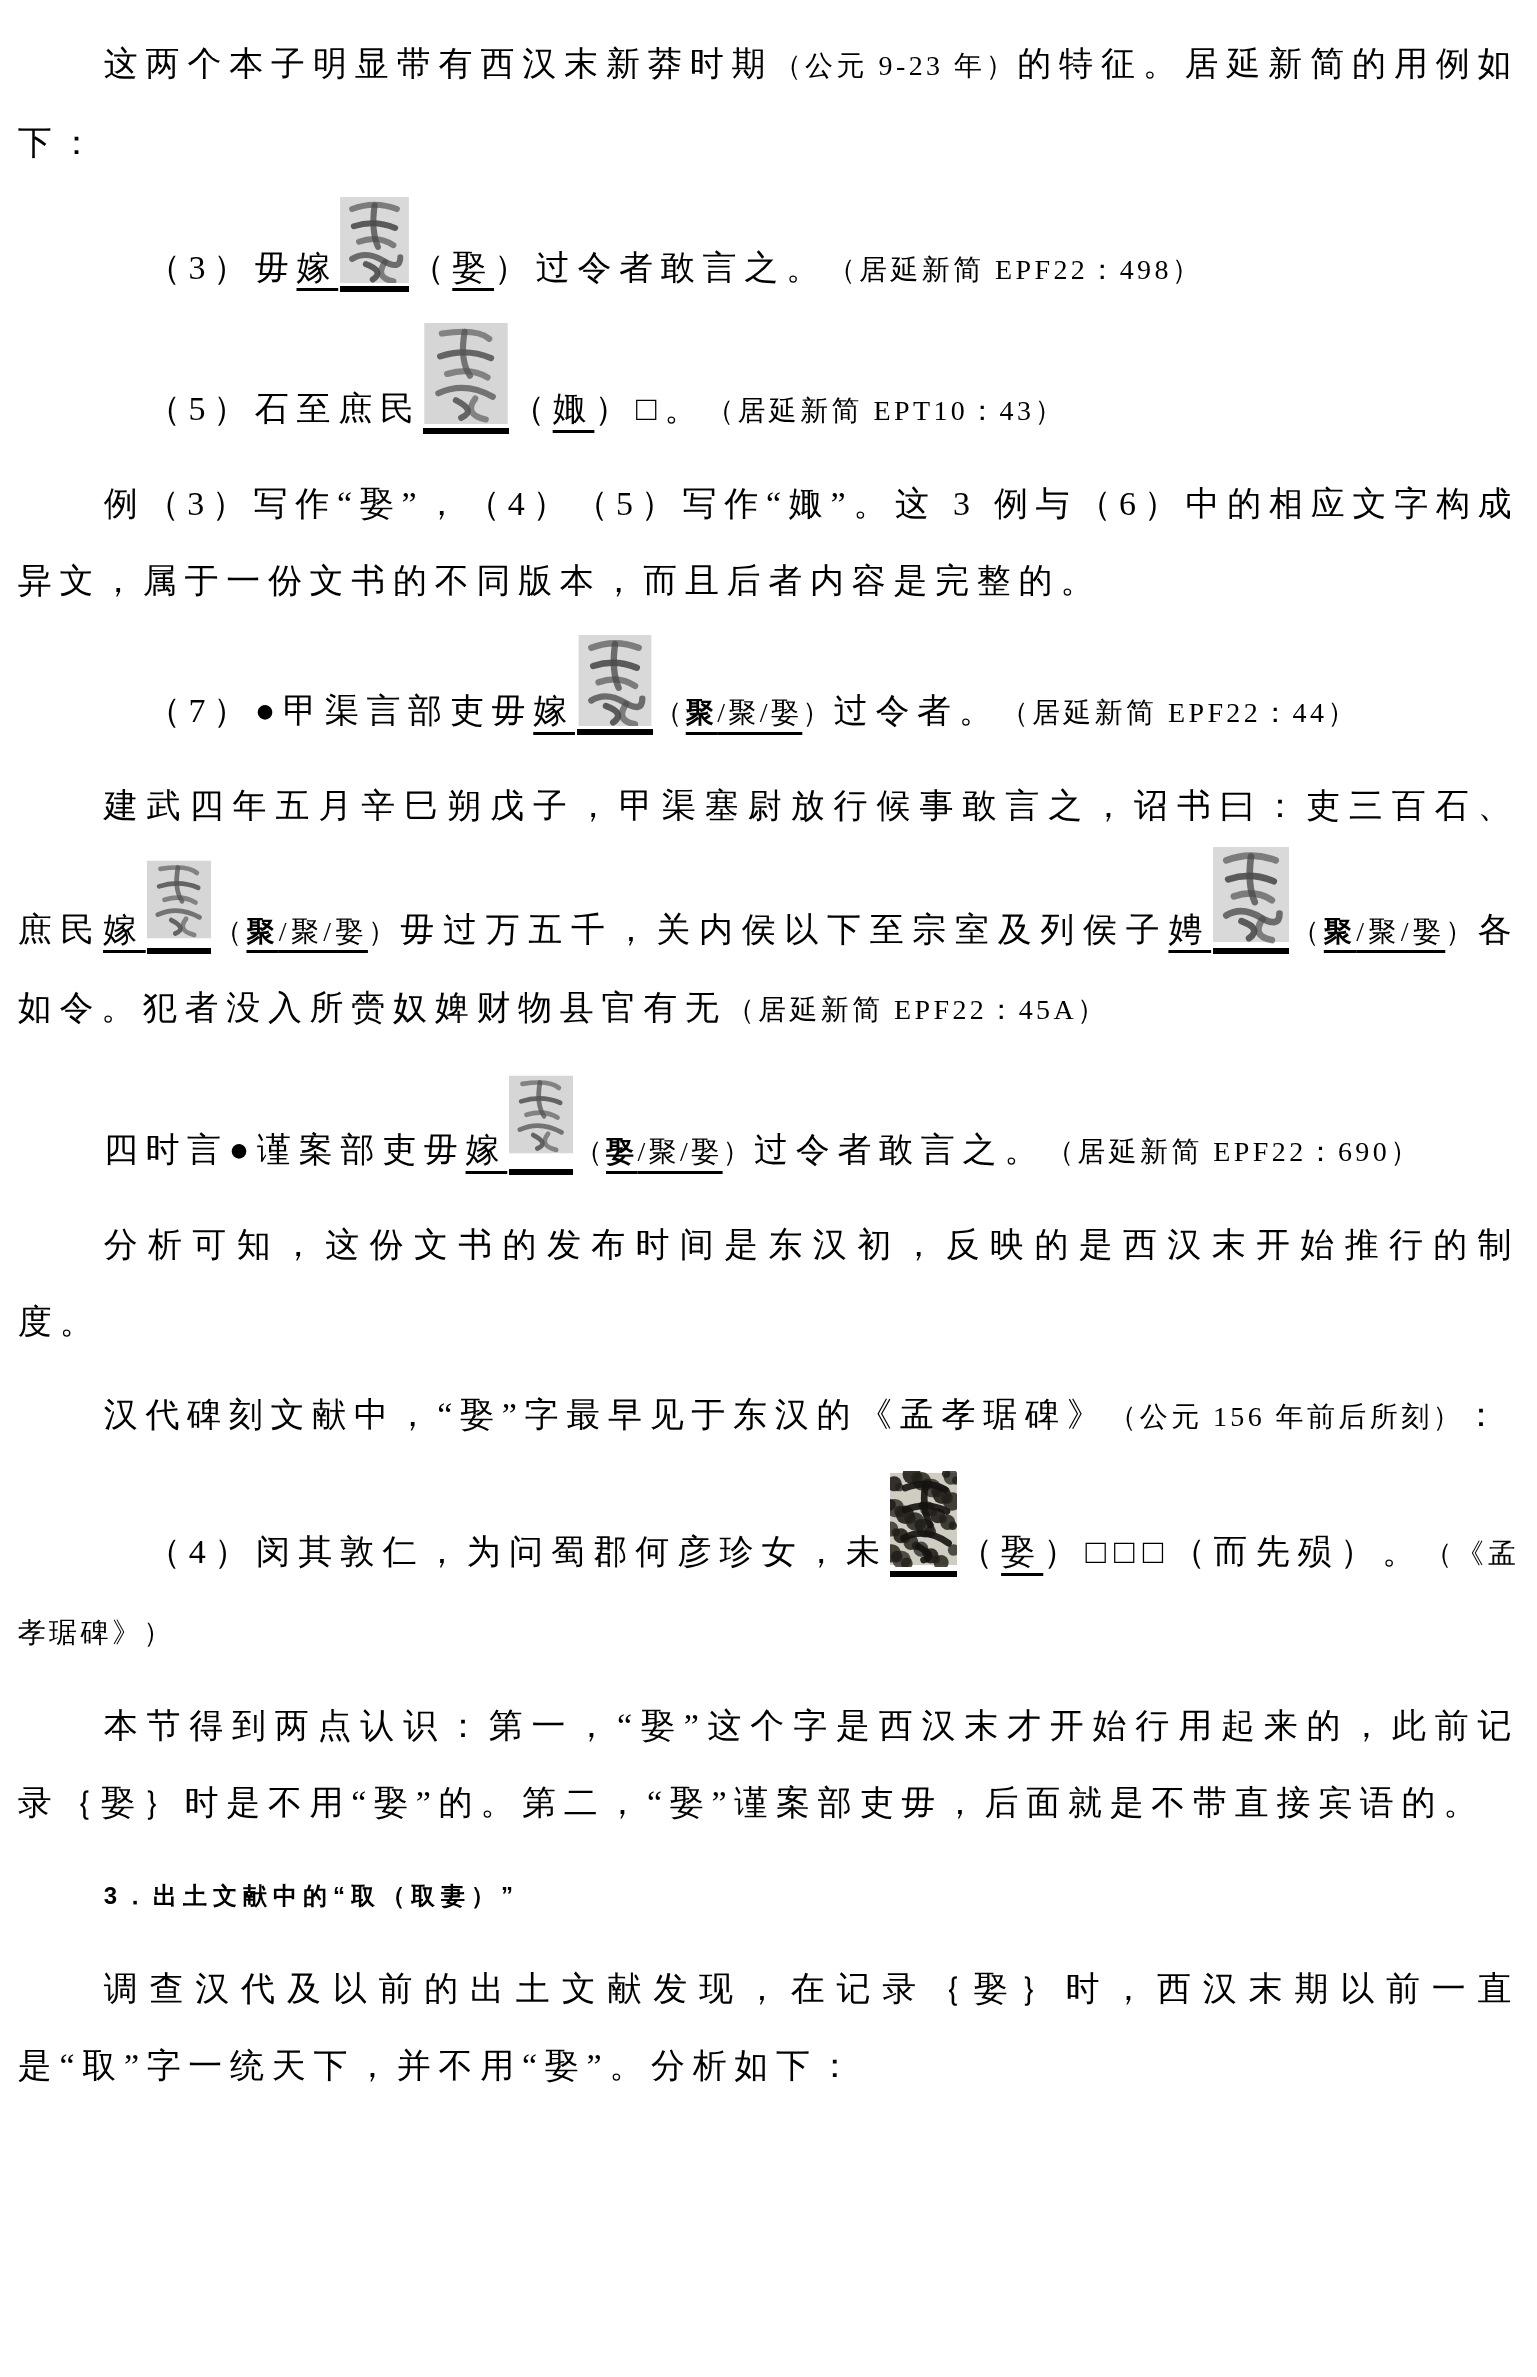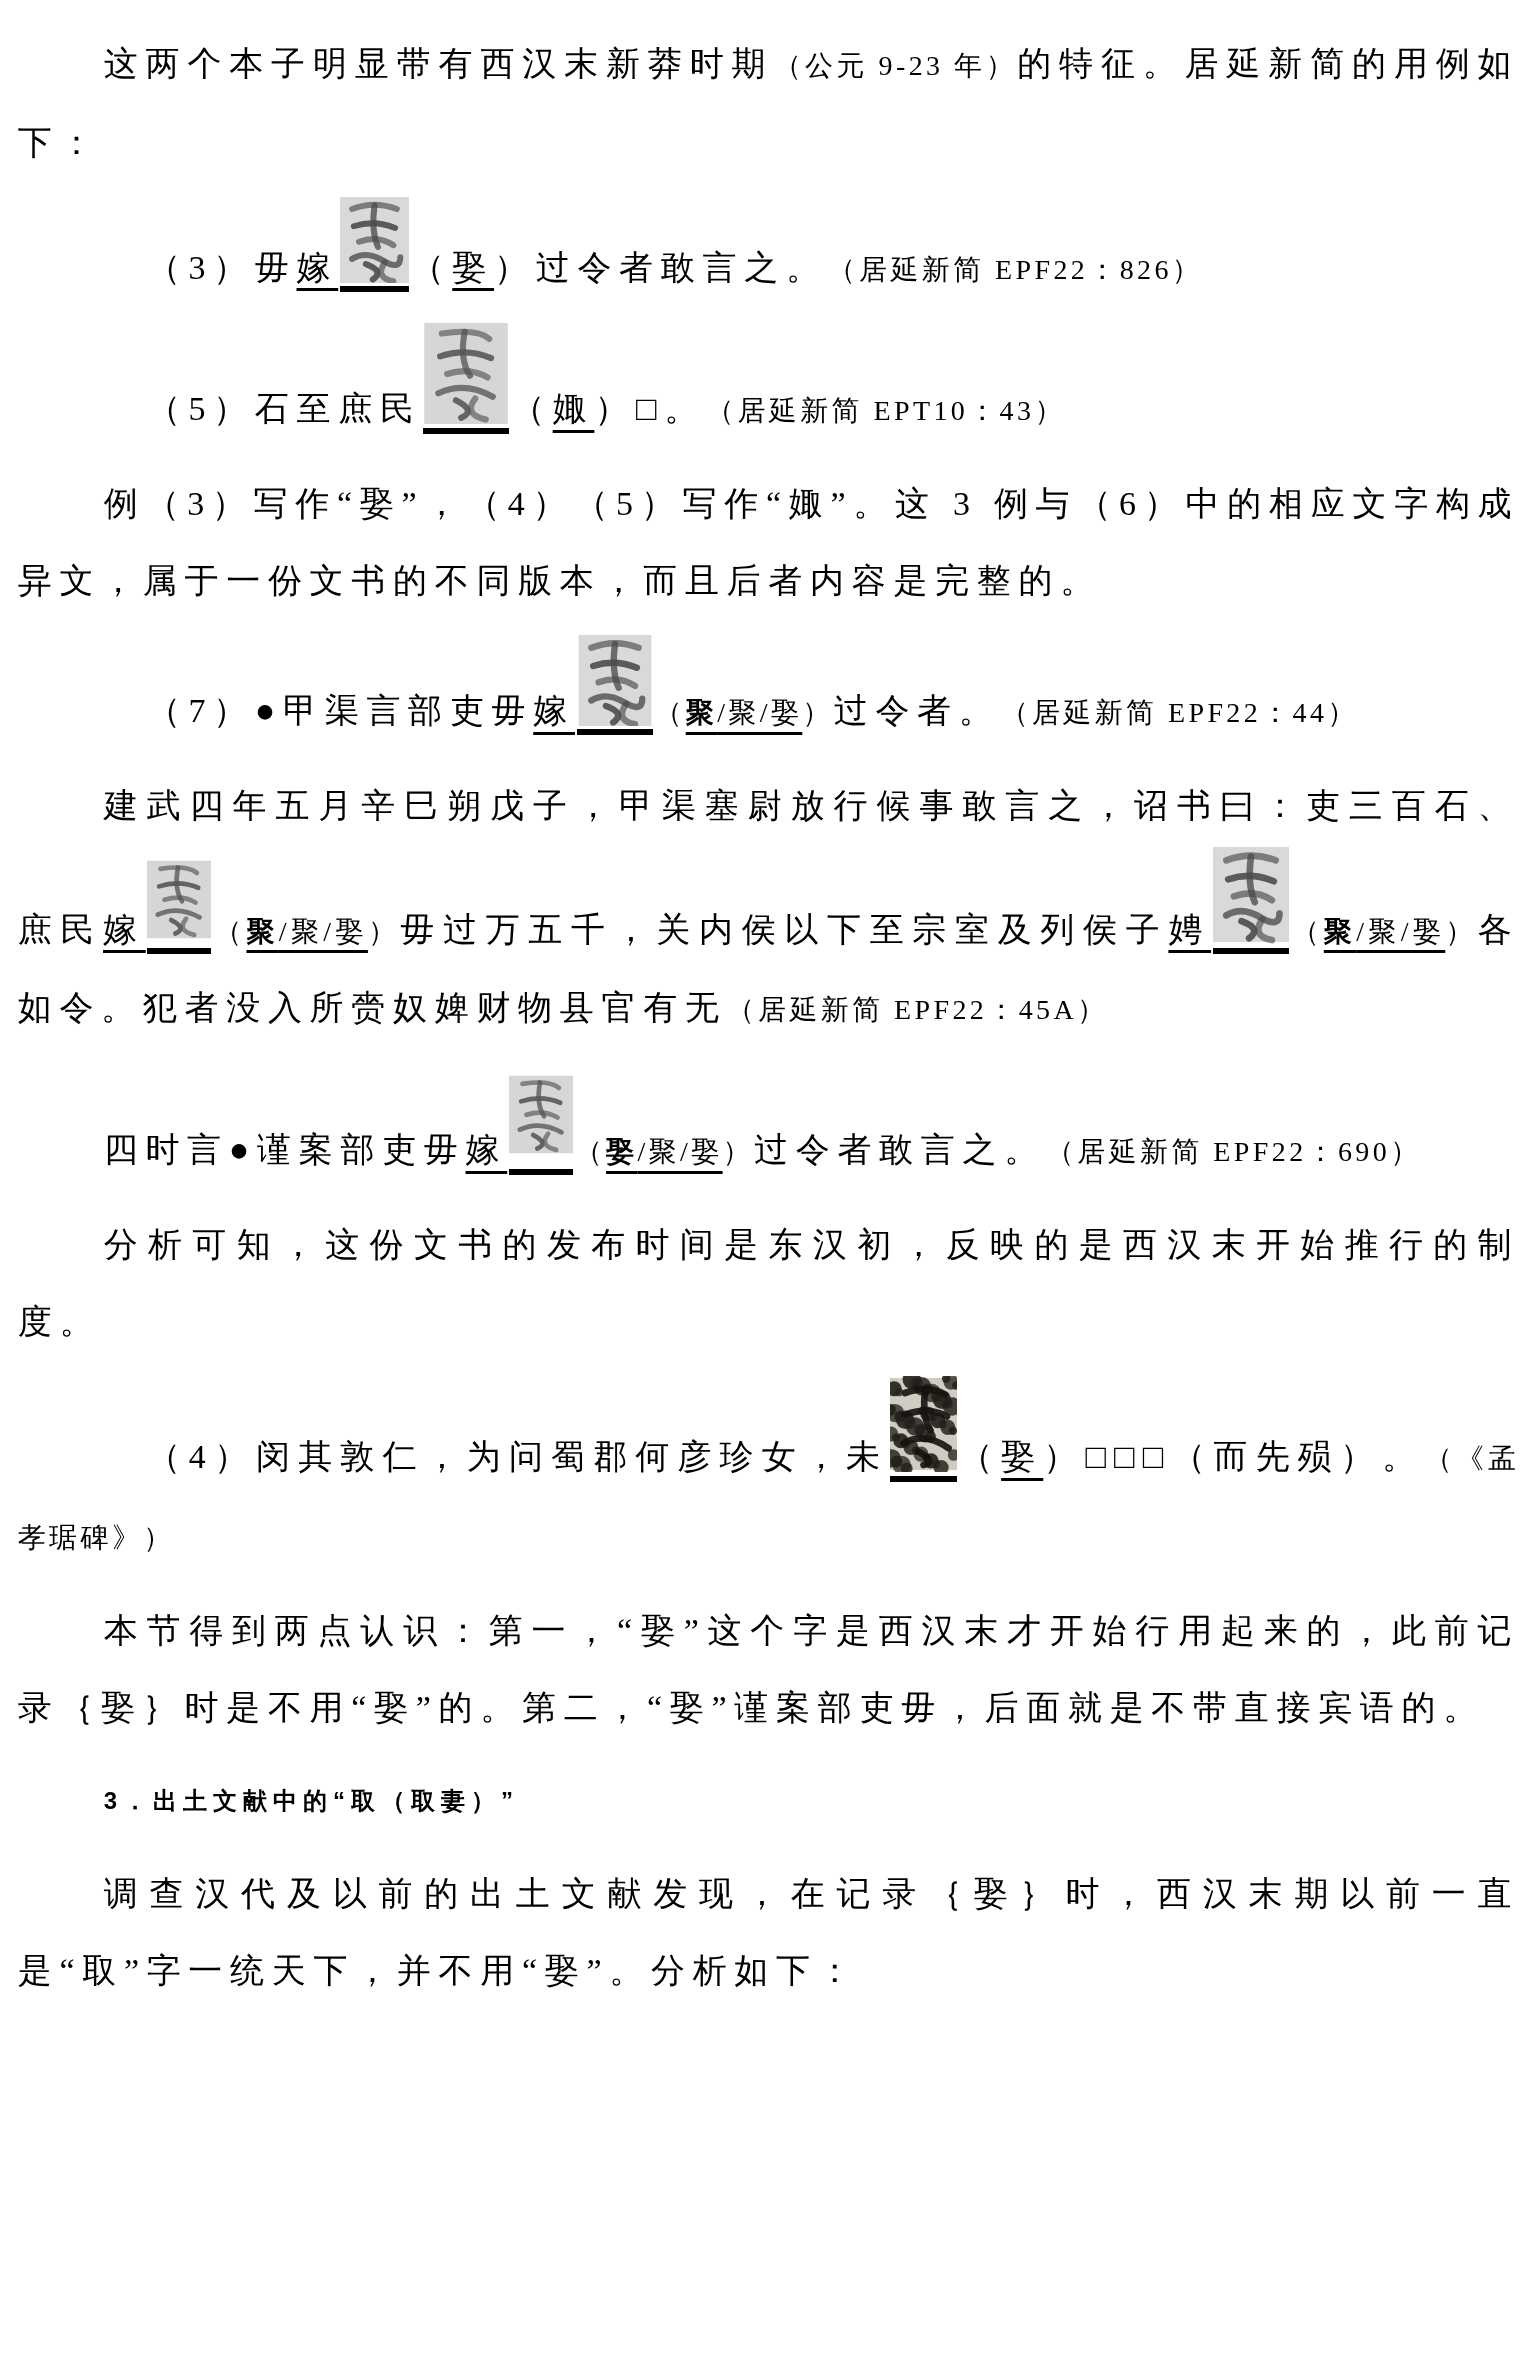--- a/index.html
+++ b/index.html
@@ -53,21 +53,21 @@
     <p class="body"><span>这两个本子明显带有西汉末新莽时期</span><span class="small">（公元 9-23 年）</span><span>的特征。居延新简的用例如下：</span></p>
     <p class="example"><span>（3）毋</span><span class="u">嫁</span><span class="slip-img"><svg viewBox="0 0 80 100" width="69" height="86">
           <rect x="0" y="0" width="80" height="100" fill="#d9d9d9"></rect>
           <path d="M14 14 Q40 4 66 14" fill="none" stroke="#4a4a4a" stroke-width="7" stroke-linecap="round" opacity="0.65"></path>
           <path d="M40 10 Q36 40 44 58" fill="none" stroke="#4a4a4a" stroke-width="7" stroke-linecap="round" opacity="0.77"></path>
           <path d="M16 34 Q40 26 64 36" fill="none" stroke="#4a4a4a" stroke-width="7" stroke-linecap="round" opacity="0.89"></path>
           <path d="M22 52 Q44 44 62 56" fill="none" stroke="#4a4a4a" stroke-width="7" stroke-linecap="round" opacity="0.65"></path>
           <path d="M14 72 Q30 62 50 74 T70 70" fill="none" stroke="#4a4a4a" stroke-width="7" stroke-linecap="round" opacity="0.77"></path>
           <path d="M30 78 Q52 86 38 96" fill="none" stroke="#4a4a4a" stroke-width="7" stroke-linecap="round" opacity="0.89"></path>
           <path d="M52 76 Q40 94 62 98" fill="none" stroke="#4a4a4a" stroke-width="7" stroke-linecap="round" opacity="0.65"></path>
-        </svg></span><span>（</span><span class="u">娶</span><span>）过令者敢言之。</span><span class="small">（居延新简 EPF22：826）</span></p>
+        </svg></span><span>（</span><span class="u">娶</span><span>）过令者敢言之。</span><span class="small">（居延新简 EPF22：498）</span></p>
     <p class="example"><span>（5）石至庶民</span><span class="slip-img"><svg viewBox="0 0 95 115" width="86" height="101">
           <rect x="0" y="0" width="95" height="115" fill="#d6d6d6"></rect>
           <path d="M20 12 Q60 6 74 18" fill="none" stroke="#555555" stroke-width="7" stroke-linecap="round" opacity="0.65"></path>
           <path d="M46 10 Q40 42 52 60" fill="none" stroke="#555555" stroke-width="7" stroke-linecap="round" opacity="0.77"></path>
           <path d="M18 38 Q48 28 76 40" fill="none" stroke="#555555" stroke-width="7" stroke-linecap="round" opacity="0.89"></path>
           <path d="M26 58 Q52 50 72 62" fill="none" stroke="#555555" stroke-width="7" stroke-linecap="round" opacity="0.65"></path>
           <path d="M16 80 Q46 66 78 84" fill="none" stroke="#555555" stroke-width="7" stroke-linecap="round" opacity="0.77"></path>
           <path d="M36 88 Q60 100 42 108" fill="none" stroke="#555555" stroke-width="7" stroke-linecap="round" opacity="0.89"></path>
           <path d="M58 86 Q44 104 70 110" fill="none" stroke="#555555" stroke-width="7" stroke-linecap="round" opacity="0.65"></path>
         </svg></span><span>（</span><span class="u">娵</span><span>）□。</span><span class="small">（居延新简 EPT10：43）</span></p>
@@ -105,20 +105,21 @@
           <rect x="0" y="0" width="95" height="115" fill="#d6d6d6"></rect>
           <path d="M20 12 Q60 6 74 18" fill="none" stroke="#555555" stroke-width="7" stroke-linecap="round" opacity="0.65"></path>
           <path d="M46 10 Q40 42 52 60" fill="none" stroke="#555555" stroke-width="7" stroke-linecap="round" opacity="0.77"></path>
           <path d="M18 38 Q48 28 76 40" fill="none" stroke="#555555" stroke-width="7" stroke-linecap="round" opacity="0.89"></path>
           <path d="M26 58 Q52 50 72 62" fill="none" stroke="#555555" stroke-width="7" stroke-linecap="round" opacity="0.65"></path>
           <path d="M16 80 Q46 66 78 84" fill="none" stroke="#555555" stroke-width="7" stroke-linecap="round" opacity="0.77"></path>
           <path d="M36 88 Q60 100 42 108" fill="none" stroke="#555555" stroke-width="7" stroke-linecap="round" opacity="0.89"></path>
           <path d="M58 86 Q44 104 70 110" fill="none" stroke="#555555" stroke-width="7" stroke-linecap="round" opacity="0.65"></path>
         </svg></span><span class="small">（</span><span class="u small ub">娶</span><span class="u small">/聚/娶</span><span class="small">）</span><span>过令者敢言之。</span><span class="small">（居延新简 EPF22：690）</span></p>
     <p class="body"><span>分析可知，这份文书的发布时间是东汉初，反映的是西汉末开始推行的制度。</span></p>
+    <p class="body"><span>汉代碑刻文献中，“娶”字最早见于东汉的《孟孝琚碑》</span><span class="small">（公元 156 年前后所刻）</span><span>：</span></p>
     <p class="example"><span>（4）闵其敦仁，为问蜀郡何彦珍女，未</span><span class="slip-img"><svg viewBox="0 0 80 110" width="67" height="96">
           <rect x="0" y="0" width="80" height="110" fill="#cfccc2"></rect>
           <circle cx="11" cy="17" r="5" fill="#23201b" opacity="0.75"></circle>
           <circle cx="48" cy="70" r="7" fill="#23201b" opacity="0.83"></circle>
           <circle cx="5" cy="13" r="9" fill="#23201b" opacity="0.91"></circle>
           <circle cx="42" cy="66" r="11" fill="#23201b" opacity="0.75"></circle>
           <circle cx="79" cy="9" r="5" fill="#23201b" opacity="0.83"></circle>
           <circle cx="36" cy="62" r="7" fill="#23201b" opacity="0.91"></circle>
           <circle cx="73" cy="5" r="9" fill="#23201b" opacity="0.75"></circle>
           <circle cx="30" cy="58" r="11" fill="#23201b" opacity="0.83"></circle>

